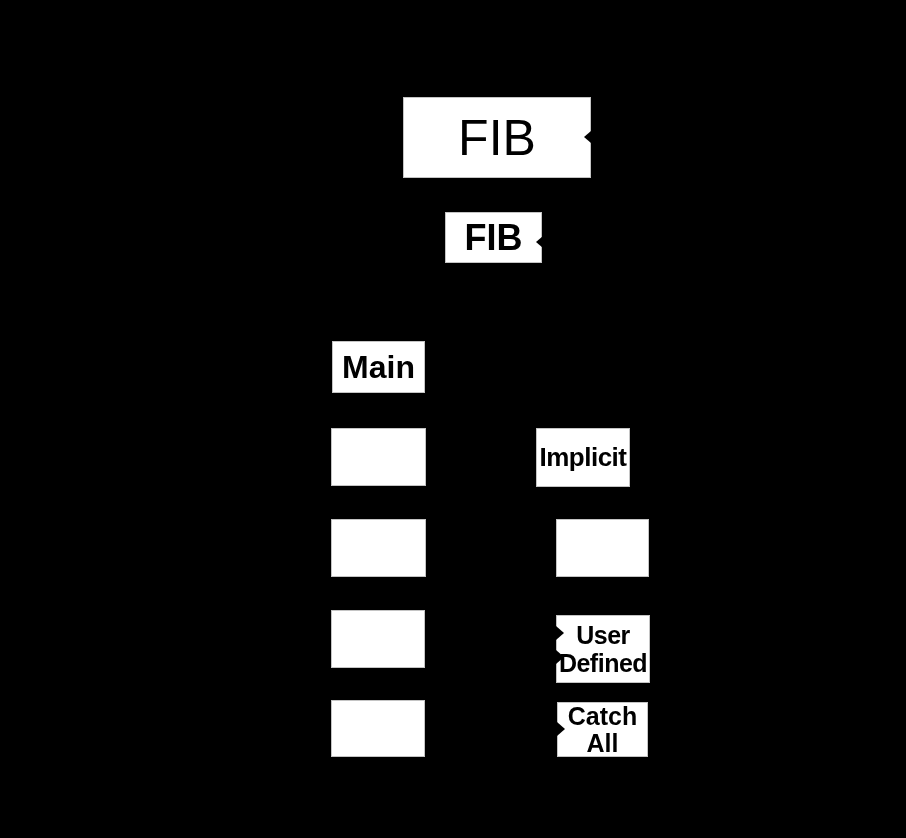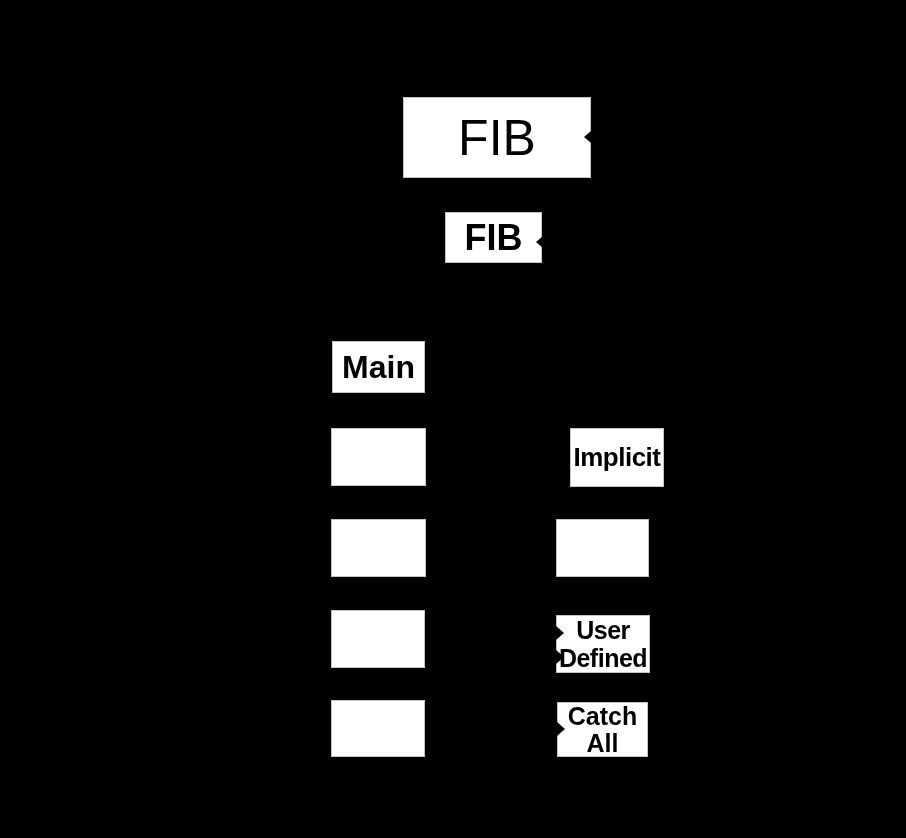--- a/index.html
+++ b/index.html
@@ -40,26 +40,26 @@
   }
   .main-table-node {
     left: 332px; top: 341px; width: 93px; height: 52px;
     font-size: 32px; font-weight: 700; text-align: right;
   }
   .table-node-2 { left: 331px; top: 428px; width: 95px; height: 58px; }
   .table-node-3 { left: 331px; top: 519px; width: 95px; height: 58px; }
   .table-node-4 { left: 331px; top: 610px; width: 94px; height: 58px; }
   .table-node-5 { left: 331px; top: 700px; width: 94px; height: 57px; }
   .implicit-node {
-    left: 570px; top: 428px; width: 94px; height: 59px;
+    left: 536px; top: 428px; width: 94px; height: 59px;
     font-size: 26px; font-weight: 700; letter-spacing: -0.5px;
   }
   .source-node-2 { left: 556px; top: 519px; width: 93px; height: 58px; }
   .user-defined-node {
-    left: 556px; top: 615px; width: 94px; height: 58px;
+    left: 556px; top: 615px; width: 94px; height: 68px;
     font-size: 25px; font-weight: 700; line-height: 28px; letter-spacing: -0.5px;
   }
   .catch-all-node {
     left: 557px; top: 702px; width: 91px; height: 55px;
     font-size: 25px; font-weight: 700; line-height: 27px;
   }
   .arrowhead {
     position: absolute;
     width: 0; height: 0;
     z-index: 5;

